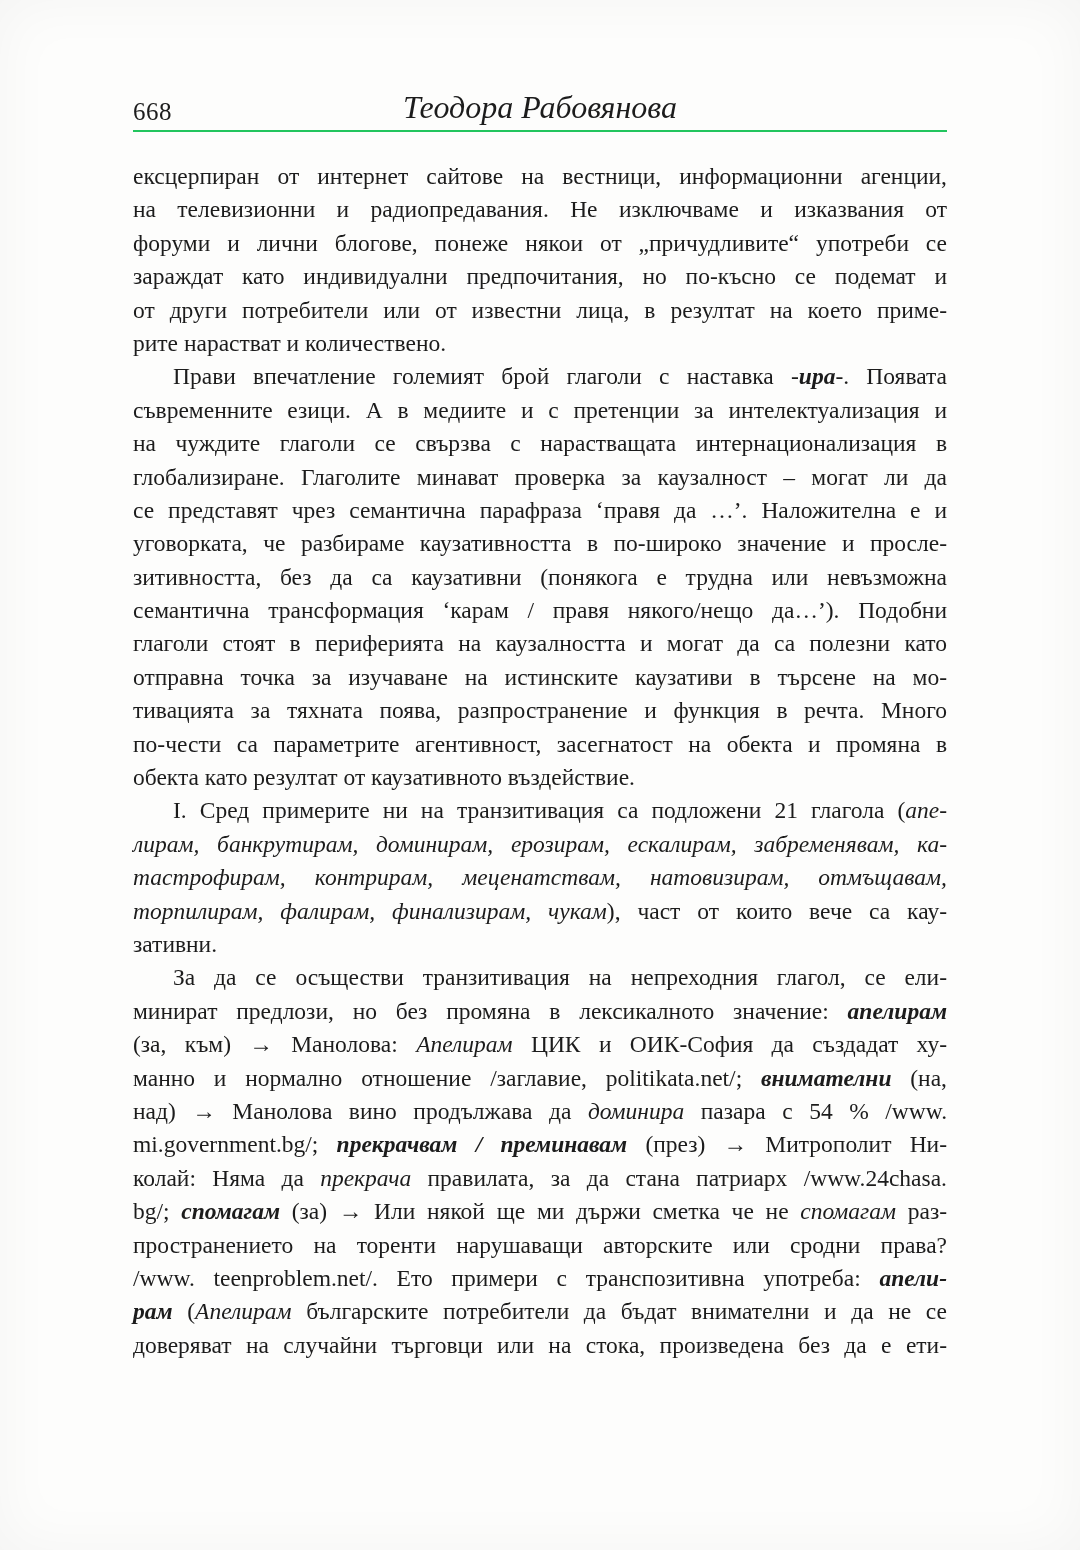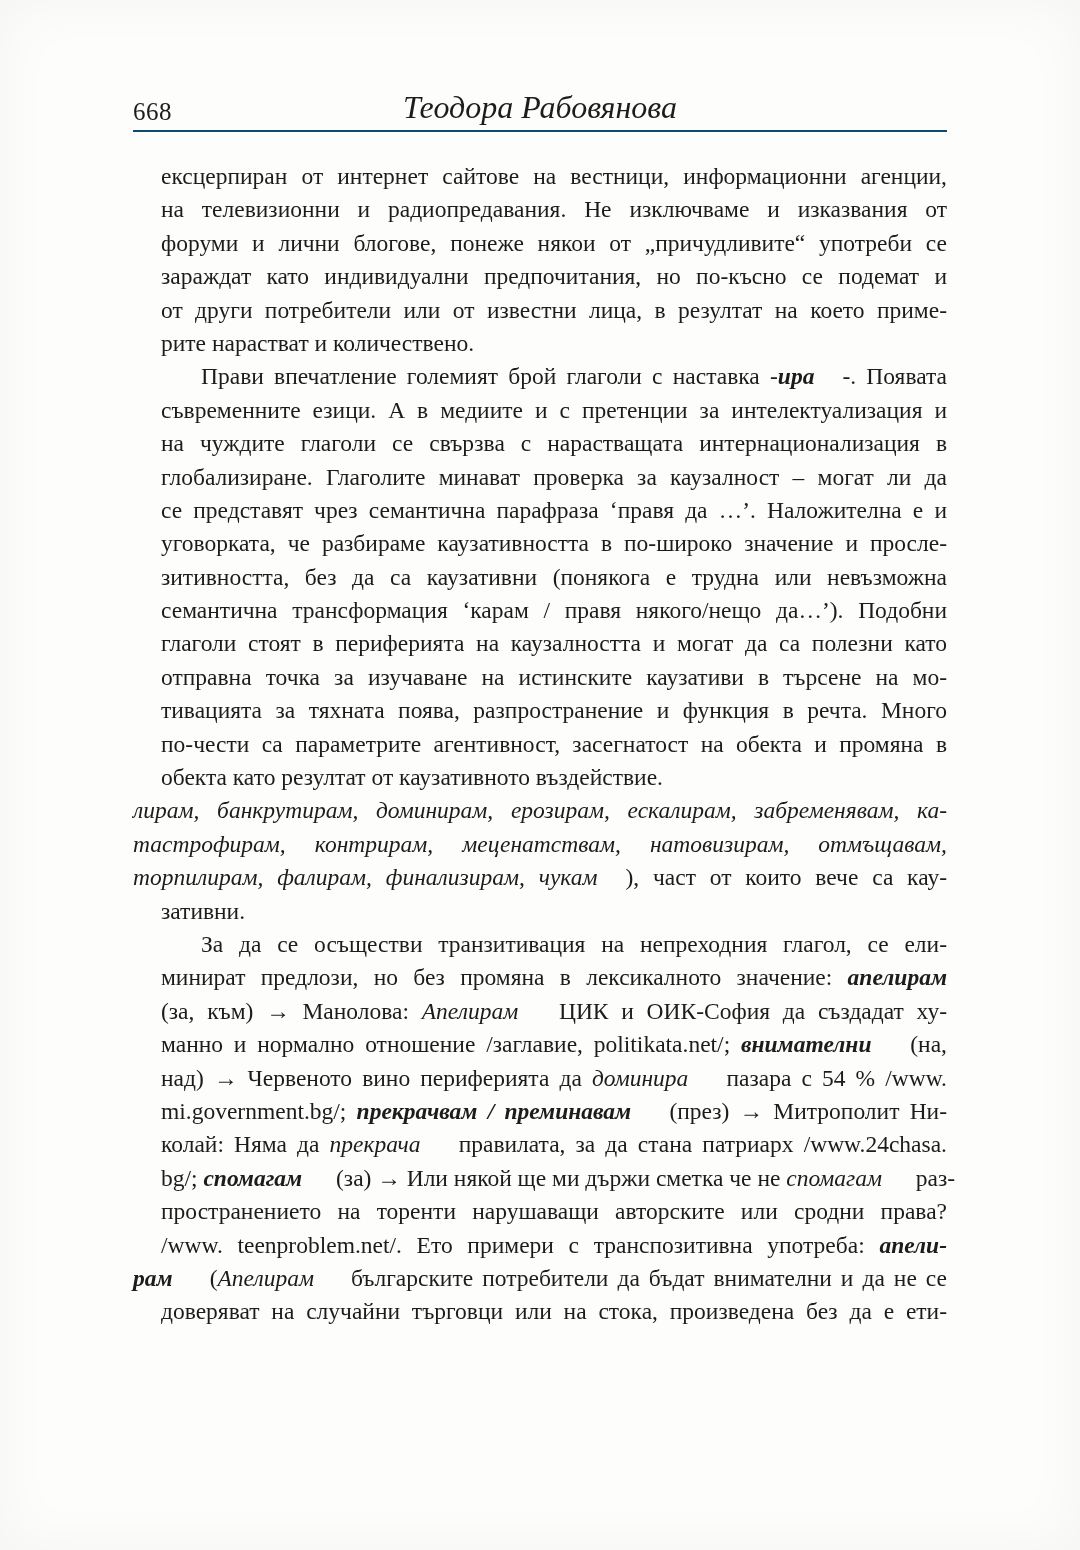--- a/index.html
+++ b/index.html
@@ -17,21 +17,21 @@
     font-family: "Liberation Serif", "DejaVu Serif", serif;
     color: #1c1c1c;
     overflow: hidden;
   }
   .pagehead {
     position: absolute;
     left: 133px;
     right: 133px;
     top: 96px;
     height: 34px;
-    border-bottom: 2px solid #0c4a6e;
+    border-bottom: 2px solid #22c55e;
   }
   .pagenum {
     position: absolute;
     left: 0;
     bottom: 4px;
     font-size: 25px;
     letter-spacing: 0.5px;
   }
   .runhead {
     position: absolute;
@@ -55,21 +55,21 @@
     text-align: justify;
     text-align-last: justify;
     white-space: nowrap;
   }
   .line.end {
     text-align-last: left;
   }
   .line.indent {
     padding-left: 40px;
   }
-  .s-r { font-style: normal; font-weight: normal; margin-left: 28px; }
+  .s-r { font-style: normal; font-weight: normal; }
   .s-i { font-style: italic; font-weight: normal; }
   .s-b { font-style: italic; font-weight: bold; }
 </style>
 </head>
 <body>
 
 <div class="page">
   <header class="pagehead">
     <span class="pagenum">668</span>
     <span class="runhead">Теодора Рабовянова</span>
@@ -87,29 +87,30 @@
       <div class="line"><span class="s-r">глобализиране. Глаголите минават проверка за каузалност – могат ли да</span></div>
       <div class="line"><span class="s-r">се представят чрез семантична парафраза ‘правя да …’. Наложителна е и</span></div>
       <div class="line"><span class="s-r">уговорката, че разбираме каузативността в по-широко значение и просле-</span></div>
       <div class="line"><span class="s-r">зитивността, без да са каузативни (понякога е трудна или невъзможна</span></div>
       <div class="line"><span class="s-r">семантична трансформация ‘карам / правя някого/нещо да…’). Подобни</span></div>
       <div class="line"><span class="s-r">глаголи стоят в периферията на каузалността и могат да са полезни като</span></div>
       <div class="line"><span class="s-r">отправна точка за изучаване на истинските каузативи в търсене на мо-</span></div>
       <div class="line"><span class="s-r">тивацията за тяхната поява, разпространение и функция в речта. Много</span></div>
       <div class="line"><span class="s-r">по-чести са параметрите агентивност, засегнатост на обекта и промяна в</span></div>
       <div class="line end"><span class="s-r">обекта като резултат от каузативното въздействие.</span></div>
+      <div class="line indent"><span class="s-r">I. Сред примерите ни на транзитивация са подложени 21 глагола (</span><span class="s-i">апе-</span></div>
       <div class="line"><span class="s-i">лирам, банкрутирам, доминирам, ерозирам, ескалирам, забременявам, ка-</span></div>
       <div class="line"><span class="s-i">тастрофирам, контрирам, меценатствам, натовизирам, отмъщавам,</span></div>
       <div class="line"><span class="s-i">торпилирам, фалирам, финализирам, чукам</span><span class="s-r">), част от които вече са кау-</span></div>
       <div class="line end"><span class="s-r">зативни.</span></div>
       <div class="line indent"><span class="s-r">За да се осъществи транзитивация на непреходния глагол, се ели-</span></div>
       <div class="line"><span class="s-r">минират предлози, но без промяна в лексикалното значение: </span><span class="s-b">апелирам</span></div>
       <div class="line"><span class="s-r">(за, към) → Манолова: </span><span class="s-i">Апелирам</span><span class="s-r"> ЦИК и ОИК-София да създадат ху-</span></div>
       <div class="line"><span class="s-r">манно и нормално отношение /заглавие, politikata.net/; </span><span class="s-b">внимателни</span><span class="s-r"> (на,</span></div>
-      <div class="line"><span class="s-r">над) → Червеното вино периферията да </span><span class="s-i">доминира</span><span class="s-r"> пазара с 54 % /www.</span></div>
+      <div class="line"><span class="s-r">над) → Манолова вино продължава да </span><span class="s-i">доминира</span><span class="s-r"> пазара с 54 % /www.</span></div>
       <div class="line"><span class="s-r">mi.government.bg/; </span><span class="s-b">прекрачвам / преминавам</span><span class="s-r"> (през) → Митрополит Ни-</span></div>
       <div class="line"><span class="s-r">колай: Няма да </span><span class="s-i">прекрача</span><span class="s-r"> правилата, за да стана патриарх /www.24chasa.</span></div>
       <div class="line"><span class="s-r">bg/; </span><span class="s-b">спомагам</span><span class="s-r"> (за) → Или някой ще ми държи сметка че не </span><span class="s-i">спомагам</span><span class="s-r"> раз-</span></div>
       <div class="line"><span class="s-r">пространението на торенти нарушаващи авторските или сродни права?</span></div>
       <div class="line"><span class="s-r">/www. teenproblem.net/. Ето примери с транспозитивна употреба: </span><span class="s-b">апели-</span></div>
       <div class="line"><span class="s-b">рам</span><span class="s-r"> (</span><span class="s-i">Апелирам</span><span class="s-r"> българските потребители да бъдат внимателни и да не се</span></div>
       <div class="line"><span class="s-r">доверяват на случайни търговци или на стока, произведена без да е ети-</span></div>
     </main>
 </div>
 

